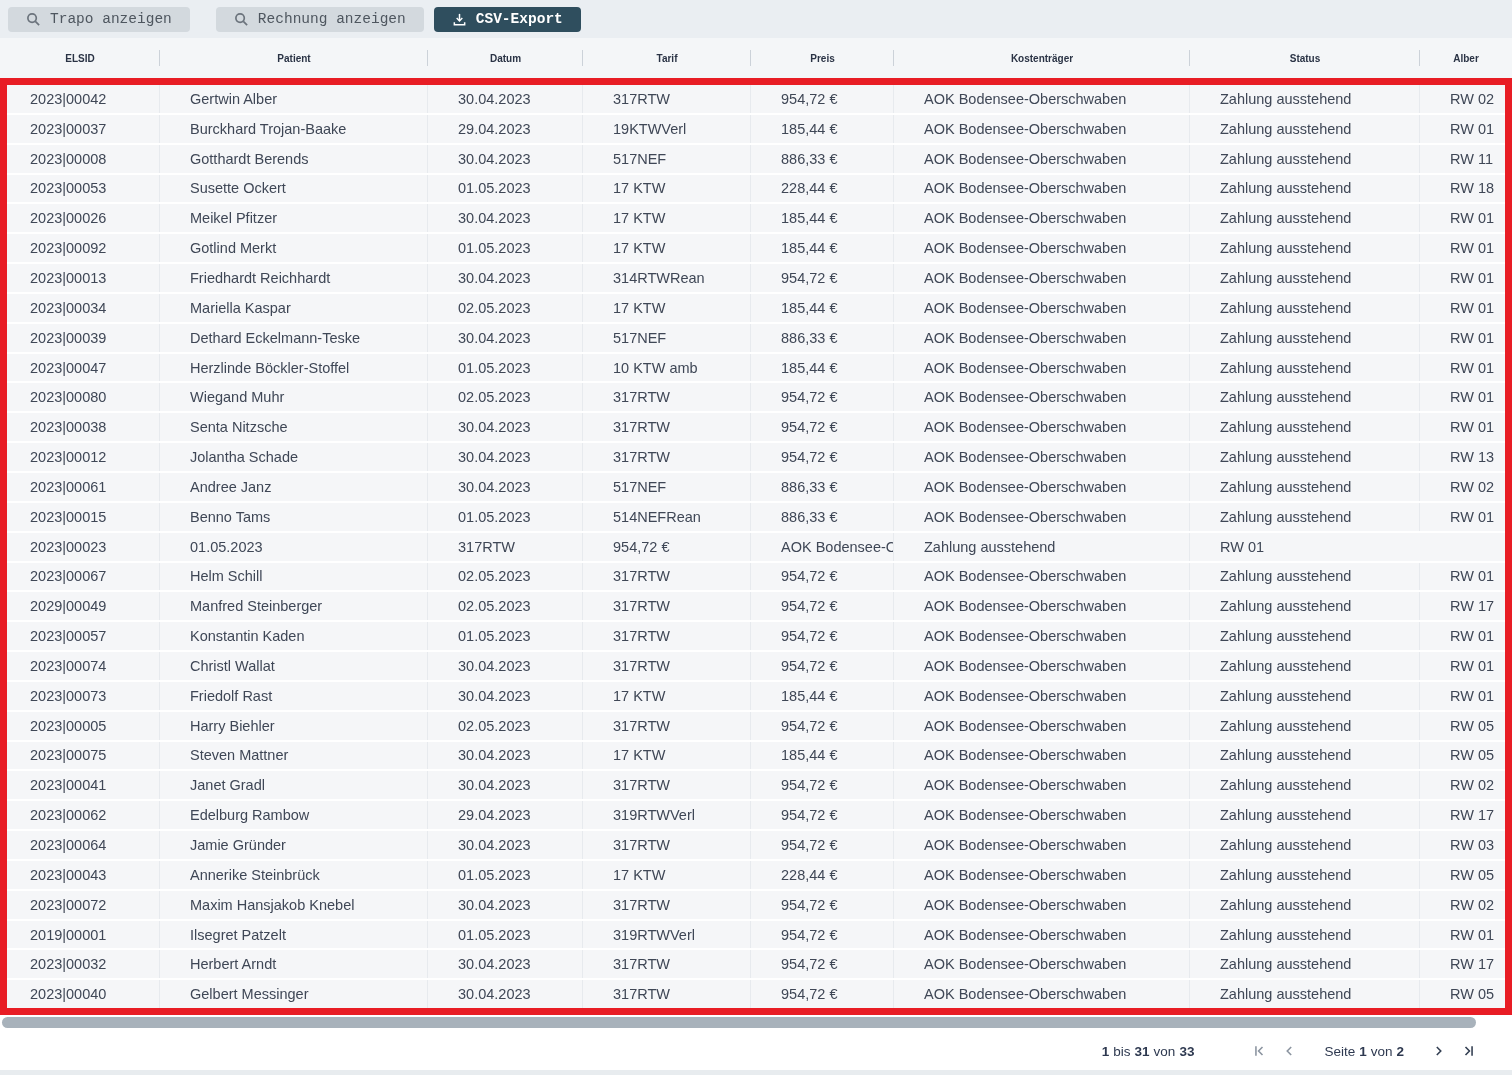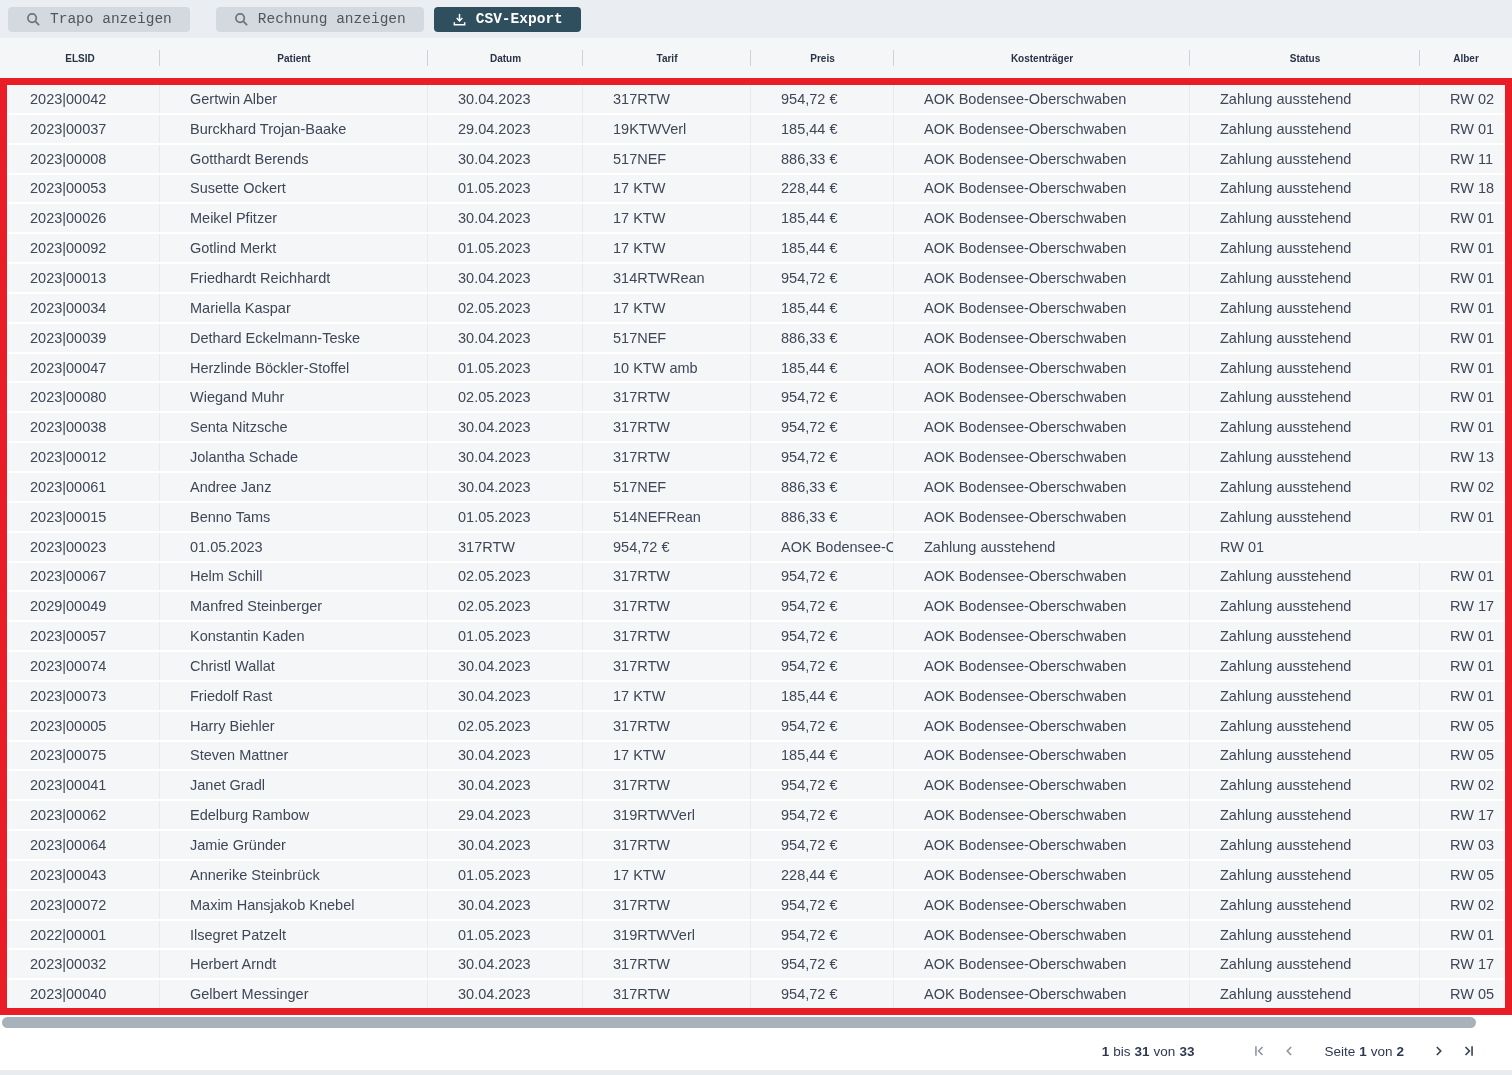--- a/index.html
+++ b/index.html
@@ -413,21 +413,21 @@
     <div class="tcell">Maxim Hansjakob Knebel</div>
     <div class="tcell">30.04.2023</div>
     <div class="tcell">317RTW</div>
     <div class="tcell">954,72 €</div>
     <div class="tcell">AOK Bodensee-Oberschwaben</div>
     <div class="tcell">Zahlung ausstehend</div>
     <div class="tcell">RW 02</div>
   </div>
 
   <div class="trow">
-    <div class="tcell">2022|00001</div>
+    <div class="tcell">2019|00001</div>
     <div class="tcell">Ilsegret Patzelt</div>
     <div class="tcell">01.05.2023</div>
     <div class="tcell">319RTWVerl</div>
     <div class="tcell">954,72 €</div>
     <div class="tcell">AOK Bodensee-Oberschwaben</div>
     <div class="tcell">Zahlung ausstehend</div>
     <div class="tcell">RW 01</div>
   </div>
 
   <div class="trow">

